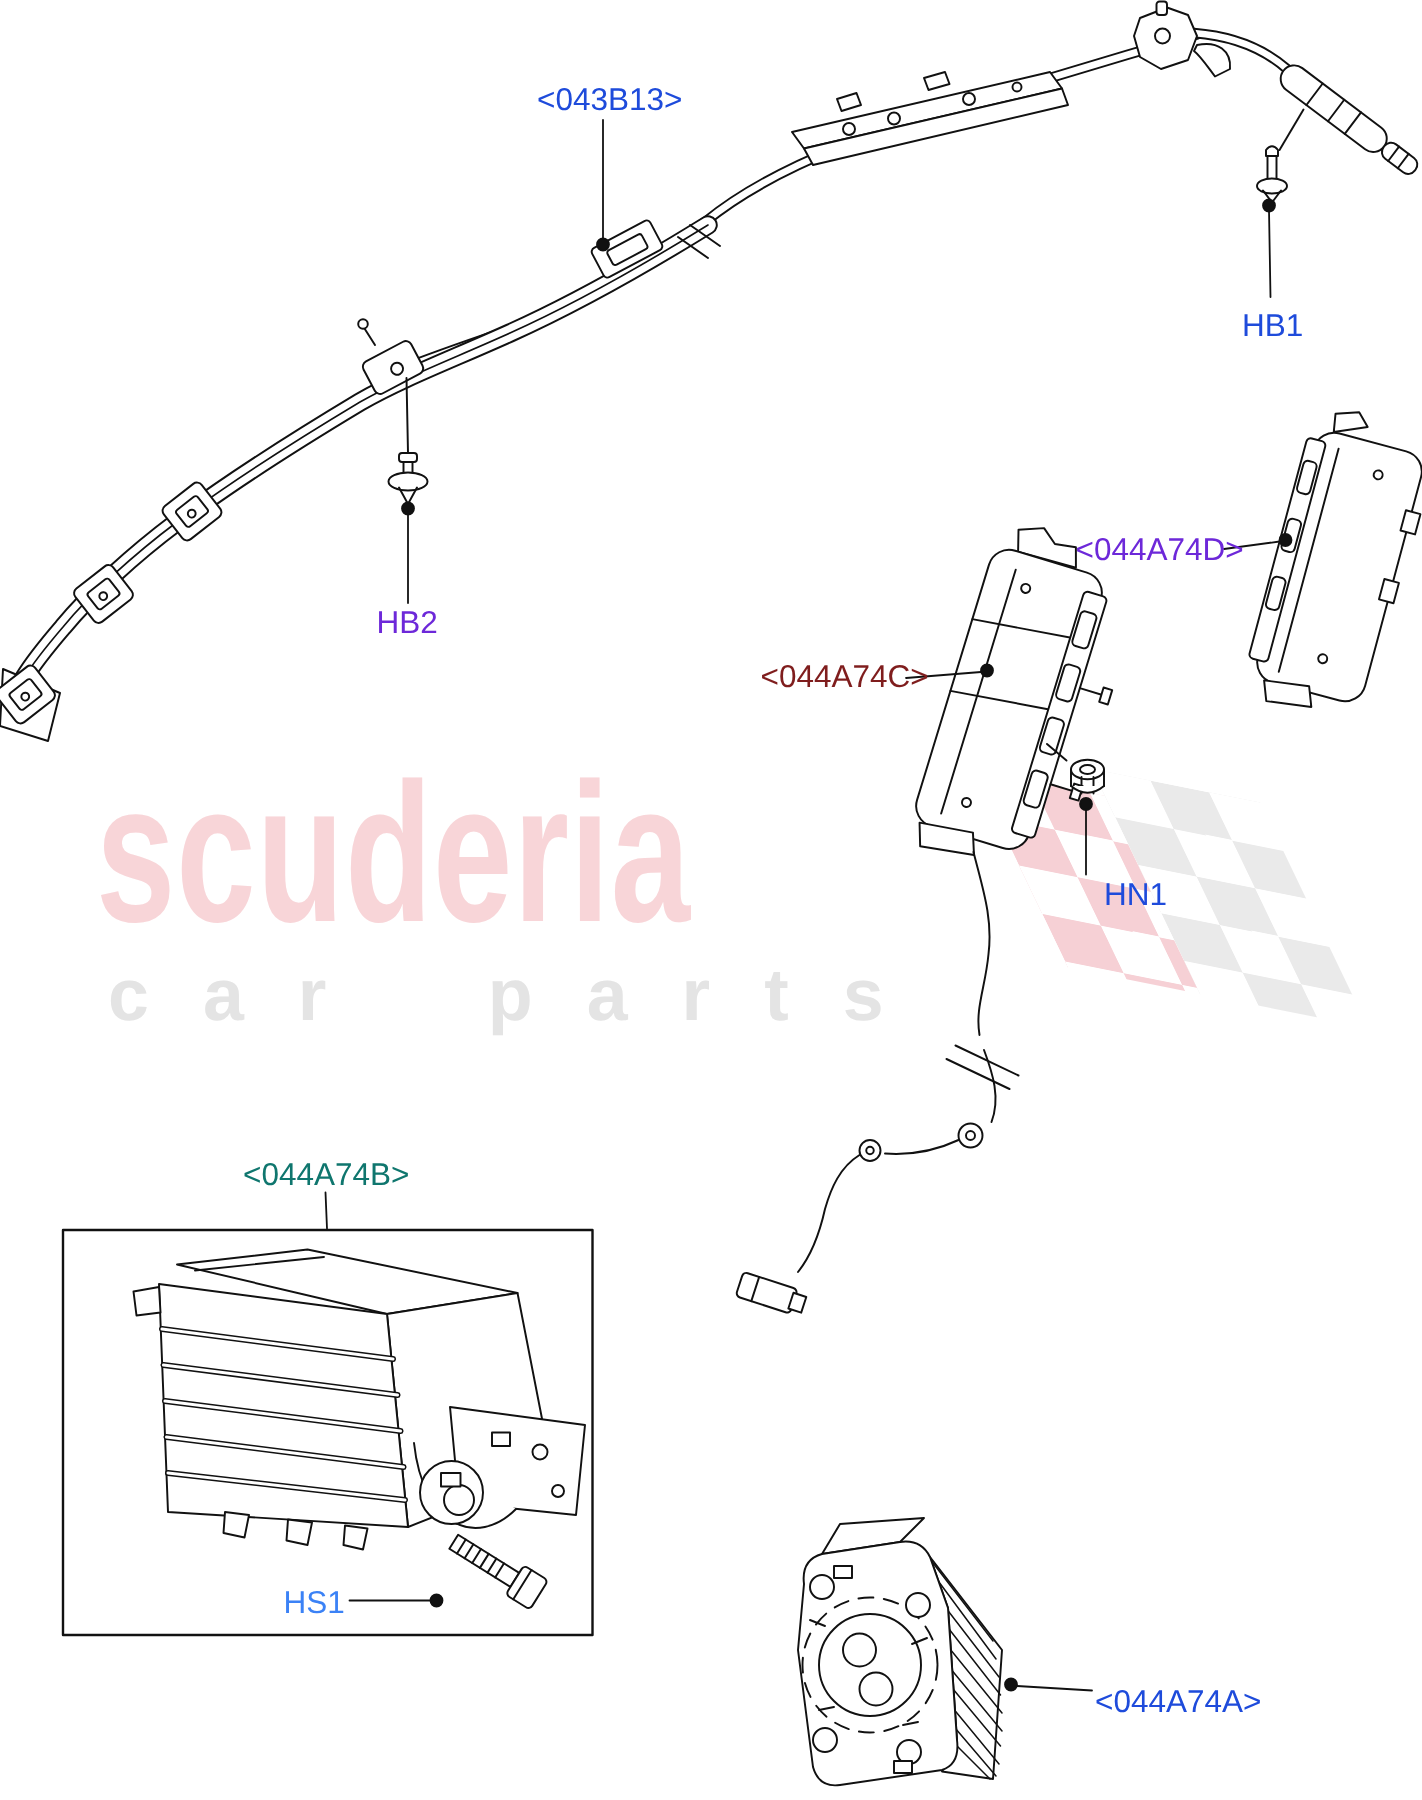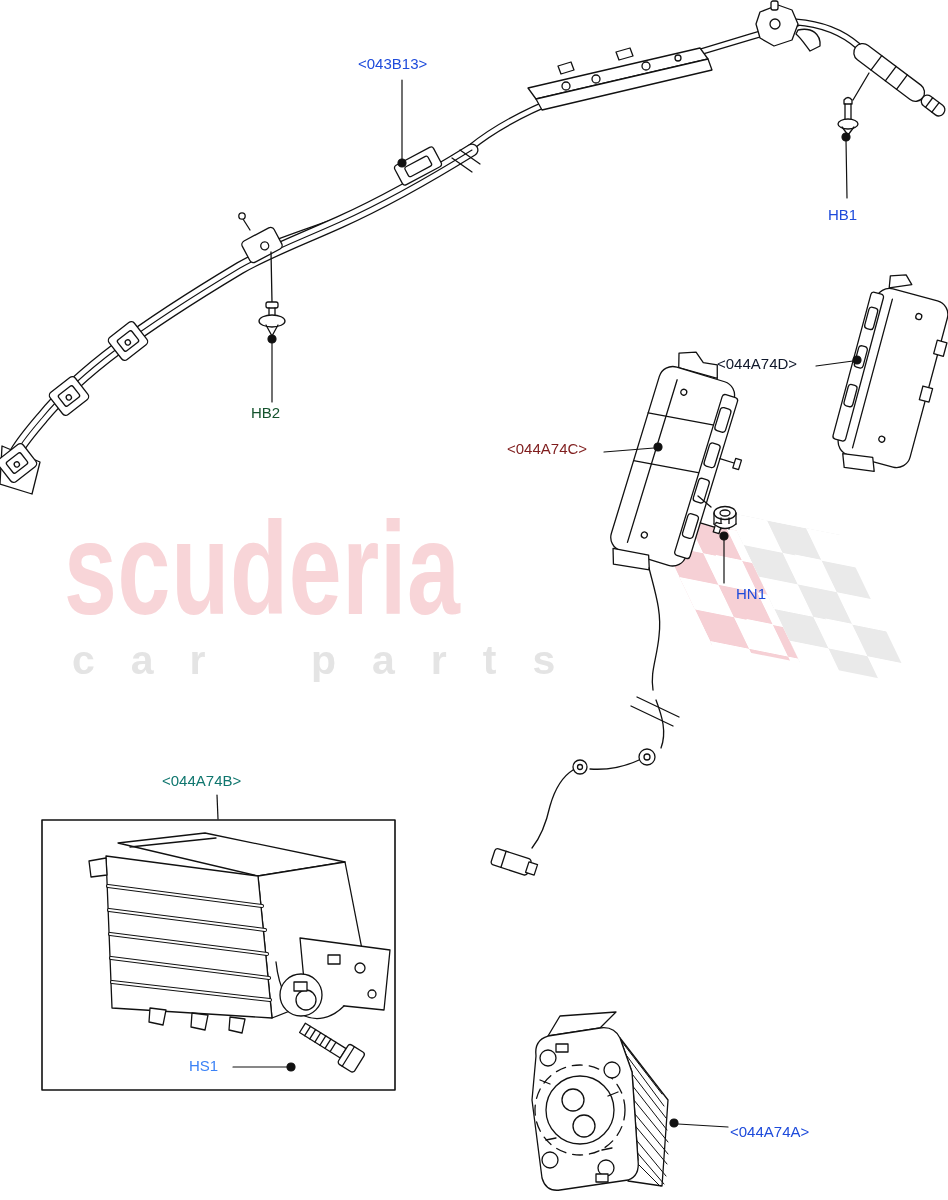--- a/index.html
+++ b/index.html
@@ -7,38 +7,38 @@
     position:relative;width:948px;height:1200px;background:#ffffff;overflow:hidden;
     font-family:"Liberation Sans", sans-serif;
   }
   
   .wm-brand{
     position:absolute;left:64px;top:503px;font-size:132px;font-weight:bold;
     letter-spacing:1px;transform:scaleX(0.72);transform-origin:0 0;
     line-height:1;user-select:none;z-index:1;white-space:nowrap;
   }
   .wm-sub{
-    position:absolute;left:72px;top:640px;font-size:41px;font-weight:bold;
+    position:absolute;left:72px;top:640px;font-size:49px;font-weight:bold;
     letter-spacing:36px;word-spacing:22px;line-height:1;z-index:1;white-space:nowrap;
   }
   .wm-checker-wrap{
     position:absolute;left:640px;top:495px;width:200px;height:150px;
     transform:matrix(1,0.2,0.48,1,0,0);transform-origin:0 0;z-index:1;
   }
   .checker{position:absolute;top:0;height:150px;}
   .checker.pink{left:0;top:18px;width:88px;height:132px;}
   .checker.gray{left:88px;width:112px;}
   
   .diagram{position:absolute;left:0;top:0;z-index:2;}
   .diagram path,.diagram rect,.diagram circle,.diagram ellipse,.diagram polygon{
     vector-effect:non-scaling-stroke;
   }
   
   .plabel{
-    position:absolute;z-index:3;font-size:15px;line-height:1.05;
+    position:absolute;z-index:3;font-size:21px;line-height:1.05;
     white-space:nowrap;cursor:pointer;
   }
 </style>
 </head>
 <body>
 
 <div class="canvas">
 
   <div class="wm-brand" style="color: rgb(248, 213, 216);">scuderia</div>
   <div class="wm-sub" style="color: rgb(228, 228, 228);">car parts</div>
@@ -278,20 +278,20 @@
       <path d="M217,795 L218,819"></path>
       <path d="M233,1067 L288,1067"></path>    
         <circle cx="291" cy="1067" r="4" fill="#111"></circle>
       <path d="M728,1127 L678,1124"></path>    
         <circle cx="674" cy="1123" r="4" fill="#111"></circle>
     </g>
   </svg>
 
   <div class="plabel" style="left: 358px; top: 56px; color: rgb(30, 75, 219);">&lt;043B13&gt;</div>
   <div class="plabel" style="left: 828px; top: 207px; color: rgb(30, 75, 219); text-align: right;">HB1</div>
-  <div class="plabel" style="left: 251px; top: 405px; color: #14532d;">HB2</div>
-  <div class="plabel" style="left: 717px; top: 356px; color: #0f172a;">&lt;044A74D&gt;</div>
+  <div class="plabel" style="left: 251px; top: 405px; color: #6d28d9;">HB2</div>
+  <div class="plabel" style="left: 717px; top: 356px; color: #6d28d9;">&lt;044A74D&gt;</div>
   <div class="plabel" style="left: 507px; top: 441px; color: #7f1d1d;">&lt;044A74C&gt;</div>
   <div class="plabel" style="left: 704px; top: 586px; color: rgb(30, 75, 219); margin-left: 32px;">HN1</div>
   <div class="plabel" style="left: 162px; top: 773px; color: #0f766e;">&lt;044A74B&gt;</div>
   <div class="plabel" style="left: 189px; top: 1058px; color: #3b82f6;">HS1</div>
   <div class="plabel" style="left: 730px; top: 1124px; color: rgb(30, 75, 219);">&lt;044A74A&gt;</div>
 </div>
 
 </body></html>

